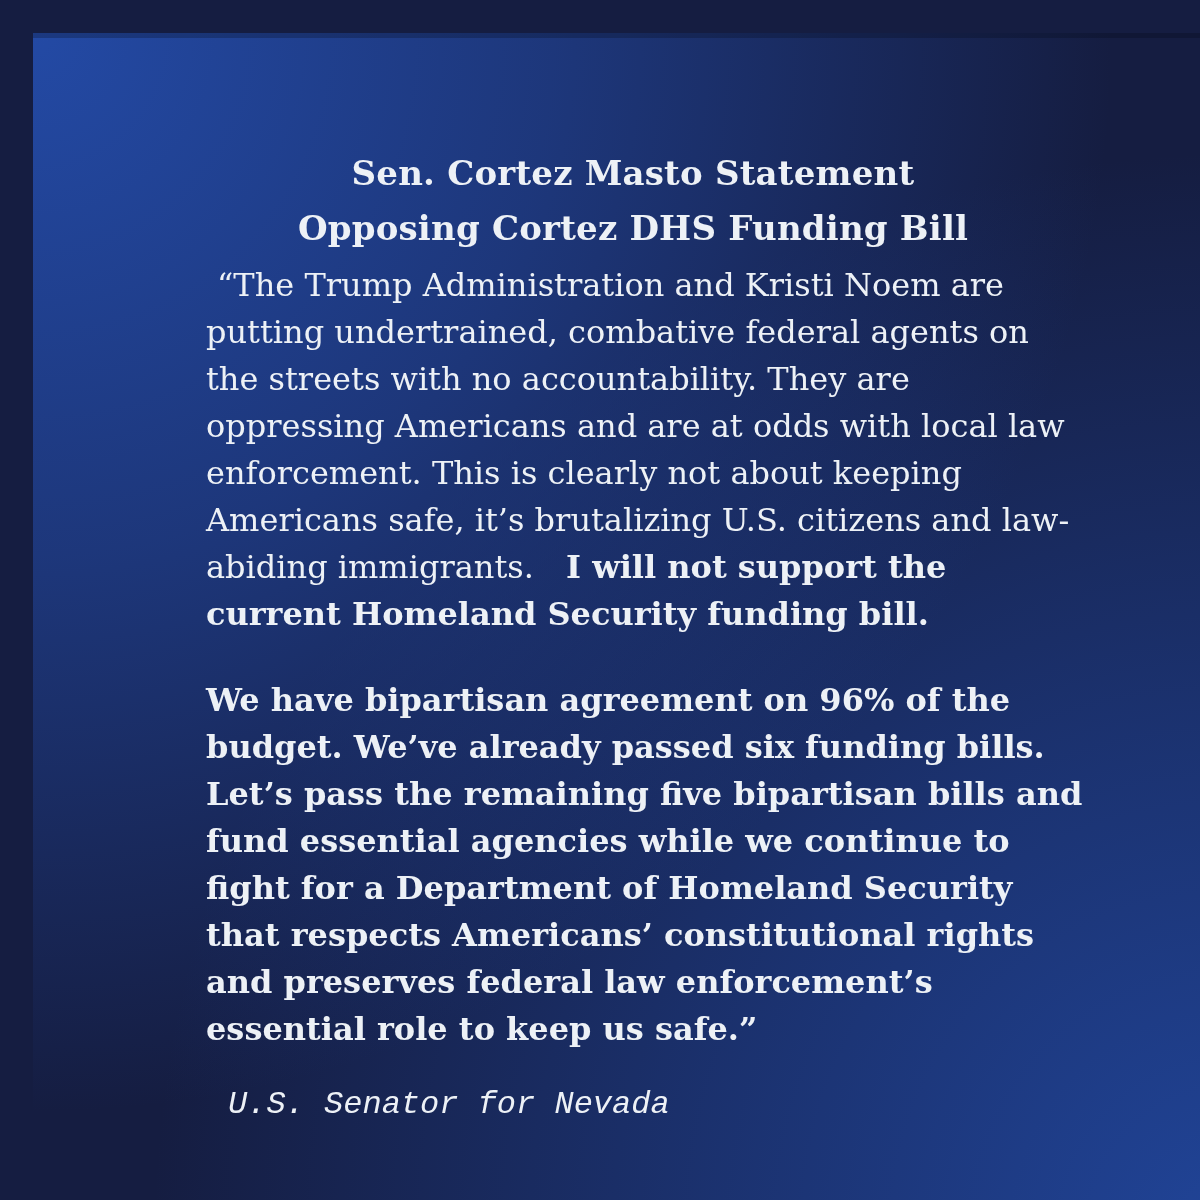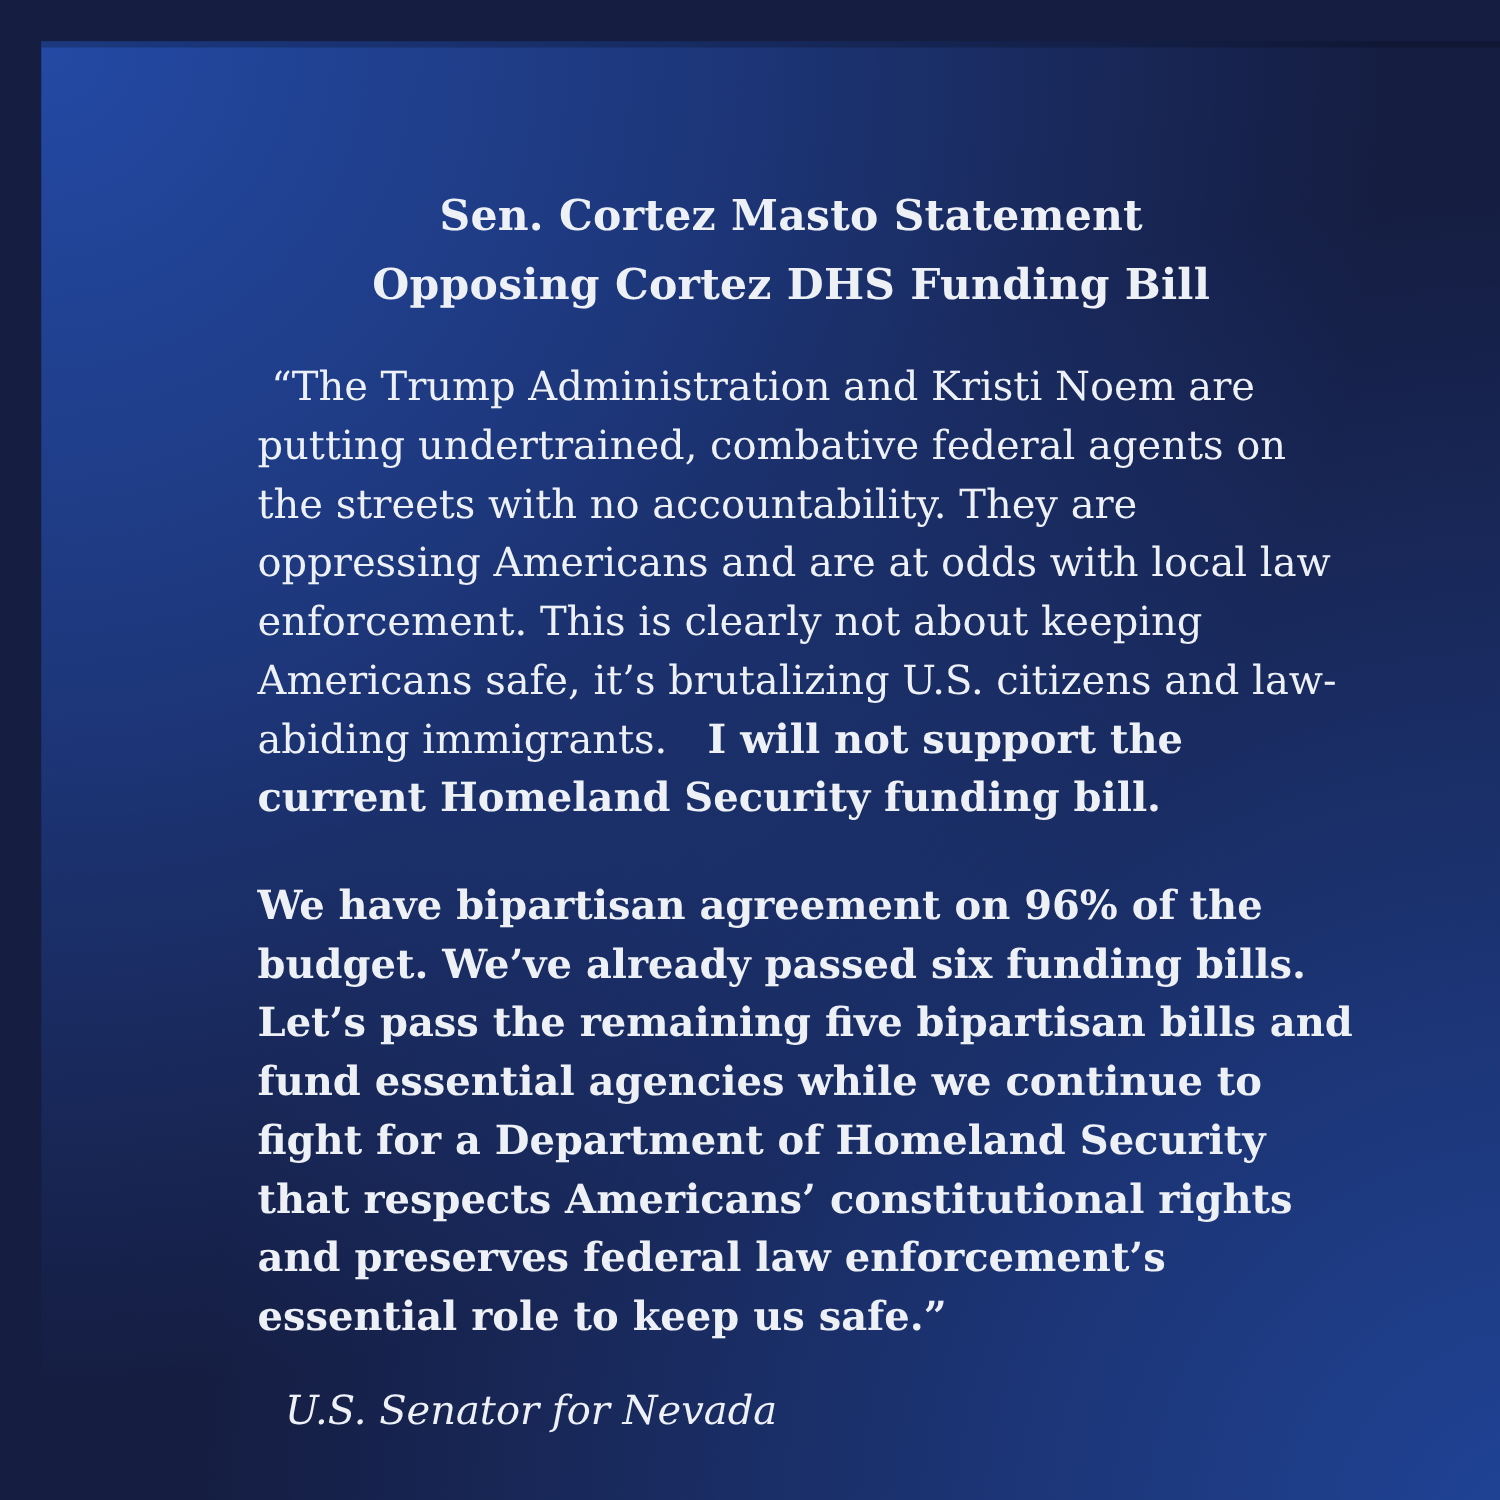--- a/index.html
+++ b/index.html
@@ -37,35 +37,35 @@
     top:96px;left:0;right:0;
     text-align:center;
     font-weight:700;
     font-size:34px;
     line-height:44px;
     letter-spacing:0.2px;
   }
   .body-copy{
     position:absolute;
     left:162px;
-    top:242px;
+    top:218px;
     width:882px;
     font-size:32px;
     line-height:47px;
   }
   .body-copy p{margin:0;}
   .body-copy p + p{margin-top:39px;font-weight:bold;}
   .body-copy strong{font-weight:700;}
   .signature{
     margin-top:28px;
     font-size:32px;
     line-height:47px;
   }
   .signature .sig-name{font-weight:700;}
-  .signature .sig-role{font-style:italic;}
+  .signature .sig-role{font-style:italic;font-family:Liberation Mono, monospace;}
 </style>
 </head>
 <body>
 
 <div class="card">
 
   <div class="title">
     <div>Sen. Cortez Masto Statement</div>
     <div>Opposing Cortez DHS Funding Bill</div>
   </div>

